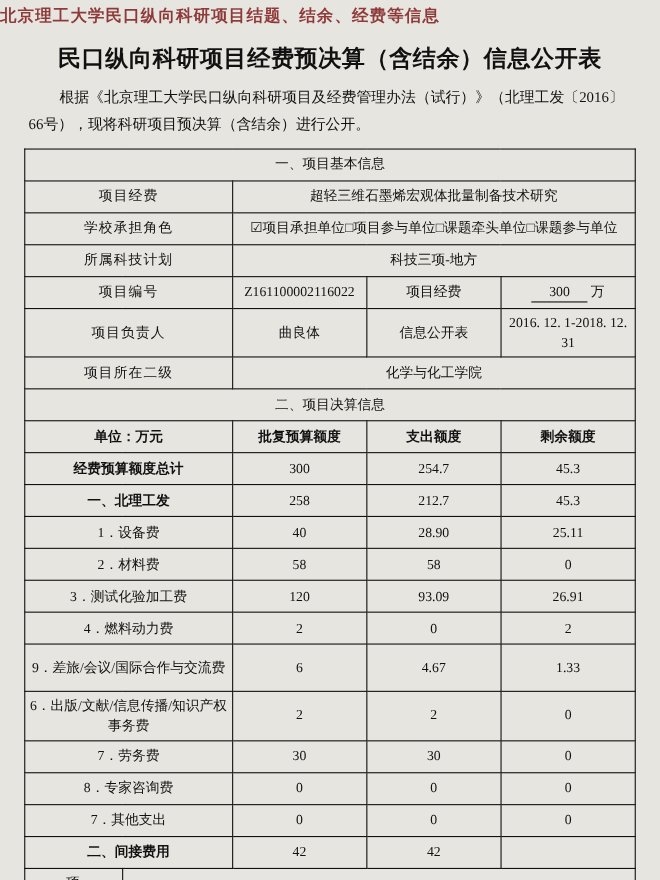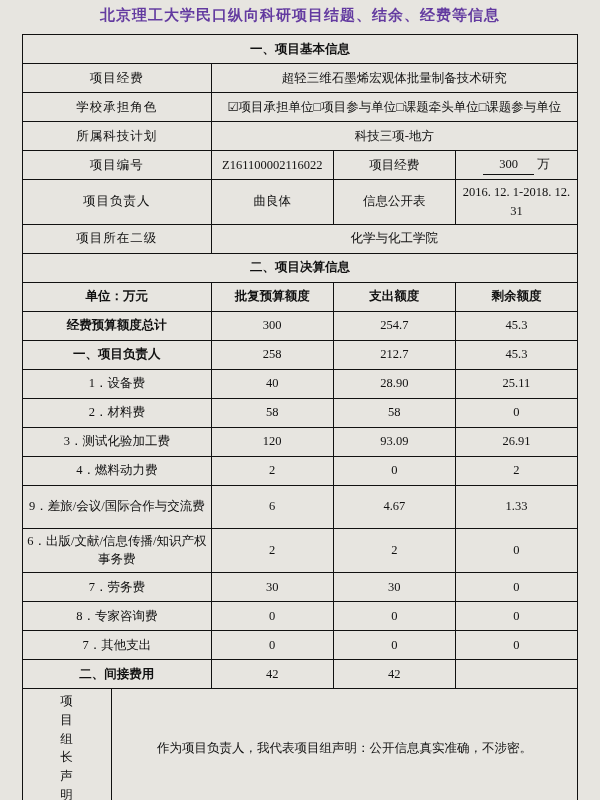--- a/index.html
+++ b/index.html
@@ -11,25 +11,24 @@
     overflow:hidden;
     position:relative;
   }
   
   .top-ghost{
     position:absolute;top:0;left:0;width:600px;height:34px;
     overflow:hidden;
   }
   .top-ghost span{
     display:block;
-    text-align:center;
     font-size:15px;
     font-weight:bold;
     letter-spacing:1px;
-    color:#4c1d95;
+    color:#7f1d1d;
     line-height:30px;
     opacity:.85;
   }
   .page{
     position:absolute;
     left:0;top:0;
     width:600px;height:800px;
     box-sizing:border-box;
     padding:34px 22px 0 22px;
   }
@@ -57,21 +56,21 @@
     border:1px solid #111;
     font-size:12.5px;
     padding:3px 4px;
     text-align:center;
     vertical-align:middle;
     line-height:1.5;
     height:22px;
   }
   td.sec{
     text-align:left;
-    font-weight:bold;
+    font-weight:normal;
     font-size:13.5px;
     padding-left:6px;
     height:24px;
     margin-top:12px;
   }
   td.lbl{
     letter-spacing:1px;
   }
   td.left{text-align:left;padding-left:8px;}
   td.bold{font-weight:bold;}
@@ -98,21 +97,23 @@
 </style>
 </head>
 <body>
 
 <div class="top-ghost">
   <span>北京理工大学民口纵向科研项目结题、结余、经费等信息</span>
 </div>
 
 <div class="page">
 
-
+  <div class="doc-title">民口纵向科研项目经费预决算（含结余）信息公开表</div>
+
+  <div class="intro"><span class="ind"></span><span>根据《北京理工大学民口纵向科研项目及经费管理办法（试行）》（北理工发〔2016〕66号），现将科研项目预决算（含结余）进行公开。</span></div>
 
   <table class="main">
     <colgroup>
       <col style="width:16%">
       <col style="width:18%">
       <col style="width:22%">
       <col style="width:22%">
       <col style="width:22%">
     </colgroup>
 
@@ -170,21 +171,21 @@
     </tr>
 
     <tr>
       <td class="bold" colspan="2">经费预算额度总计</td>
       <td>300</td>
       <td>254.7</td>
       <td>45.3</td>
     </tr>
 
     <tr>
-      <td class="bold left" colspan="2">一、项目负责人</td>
+      <td class="bold left" colspan="2">一、北理工发</td>
       <td>258</td>
       <td>212.7</td>
       <td>45.3</td>
     </tr>
 
     <tr>
       <td class="left" colspan="2">1．设备费</td>
       <td>40</td>
       <td>28.90</td>
       <td>25.11</td>

